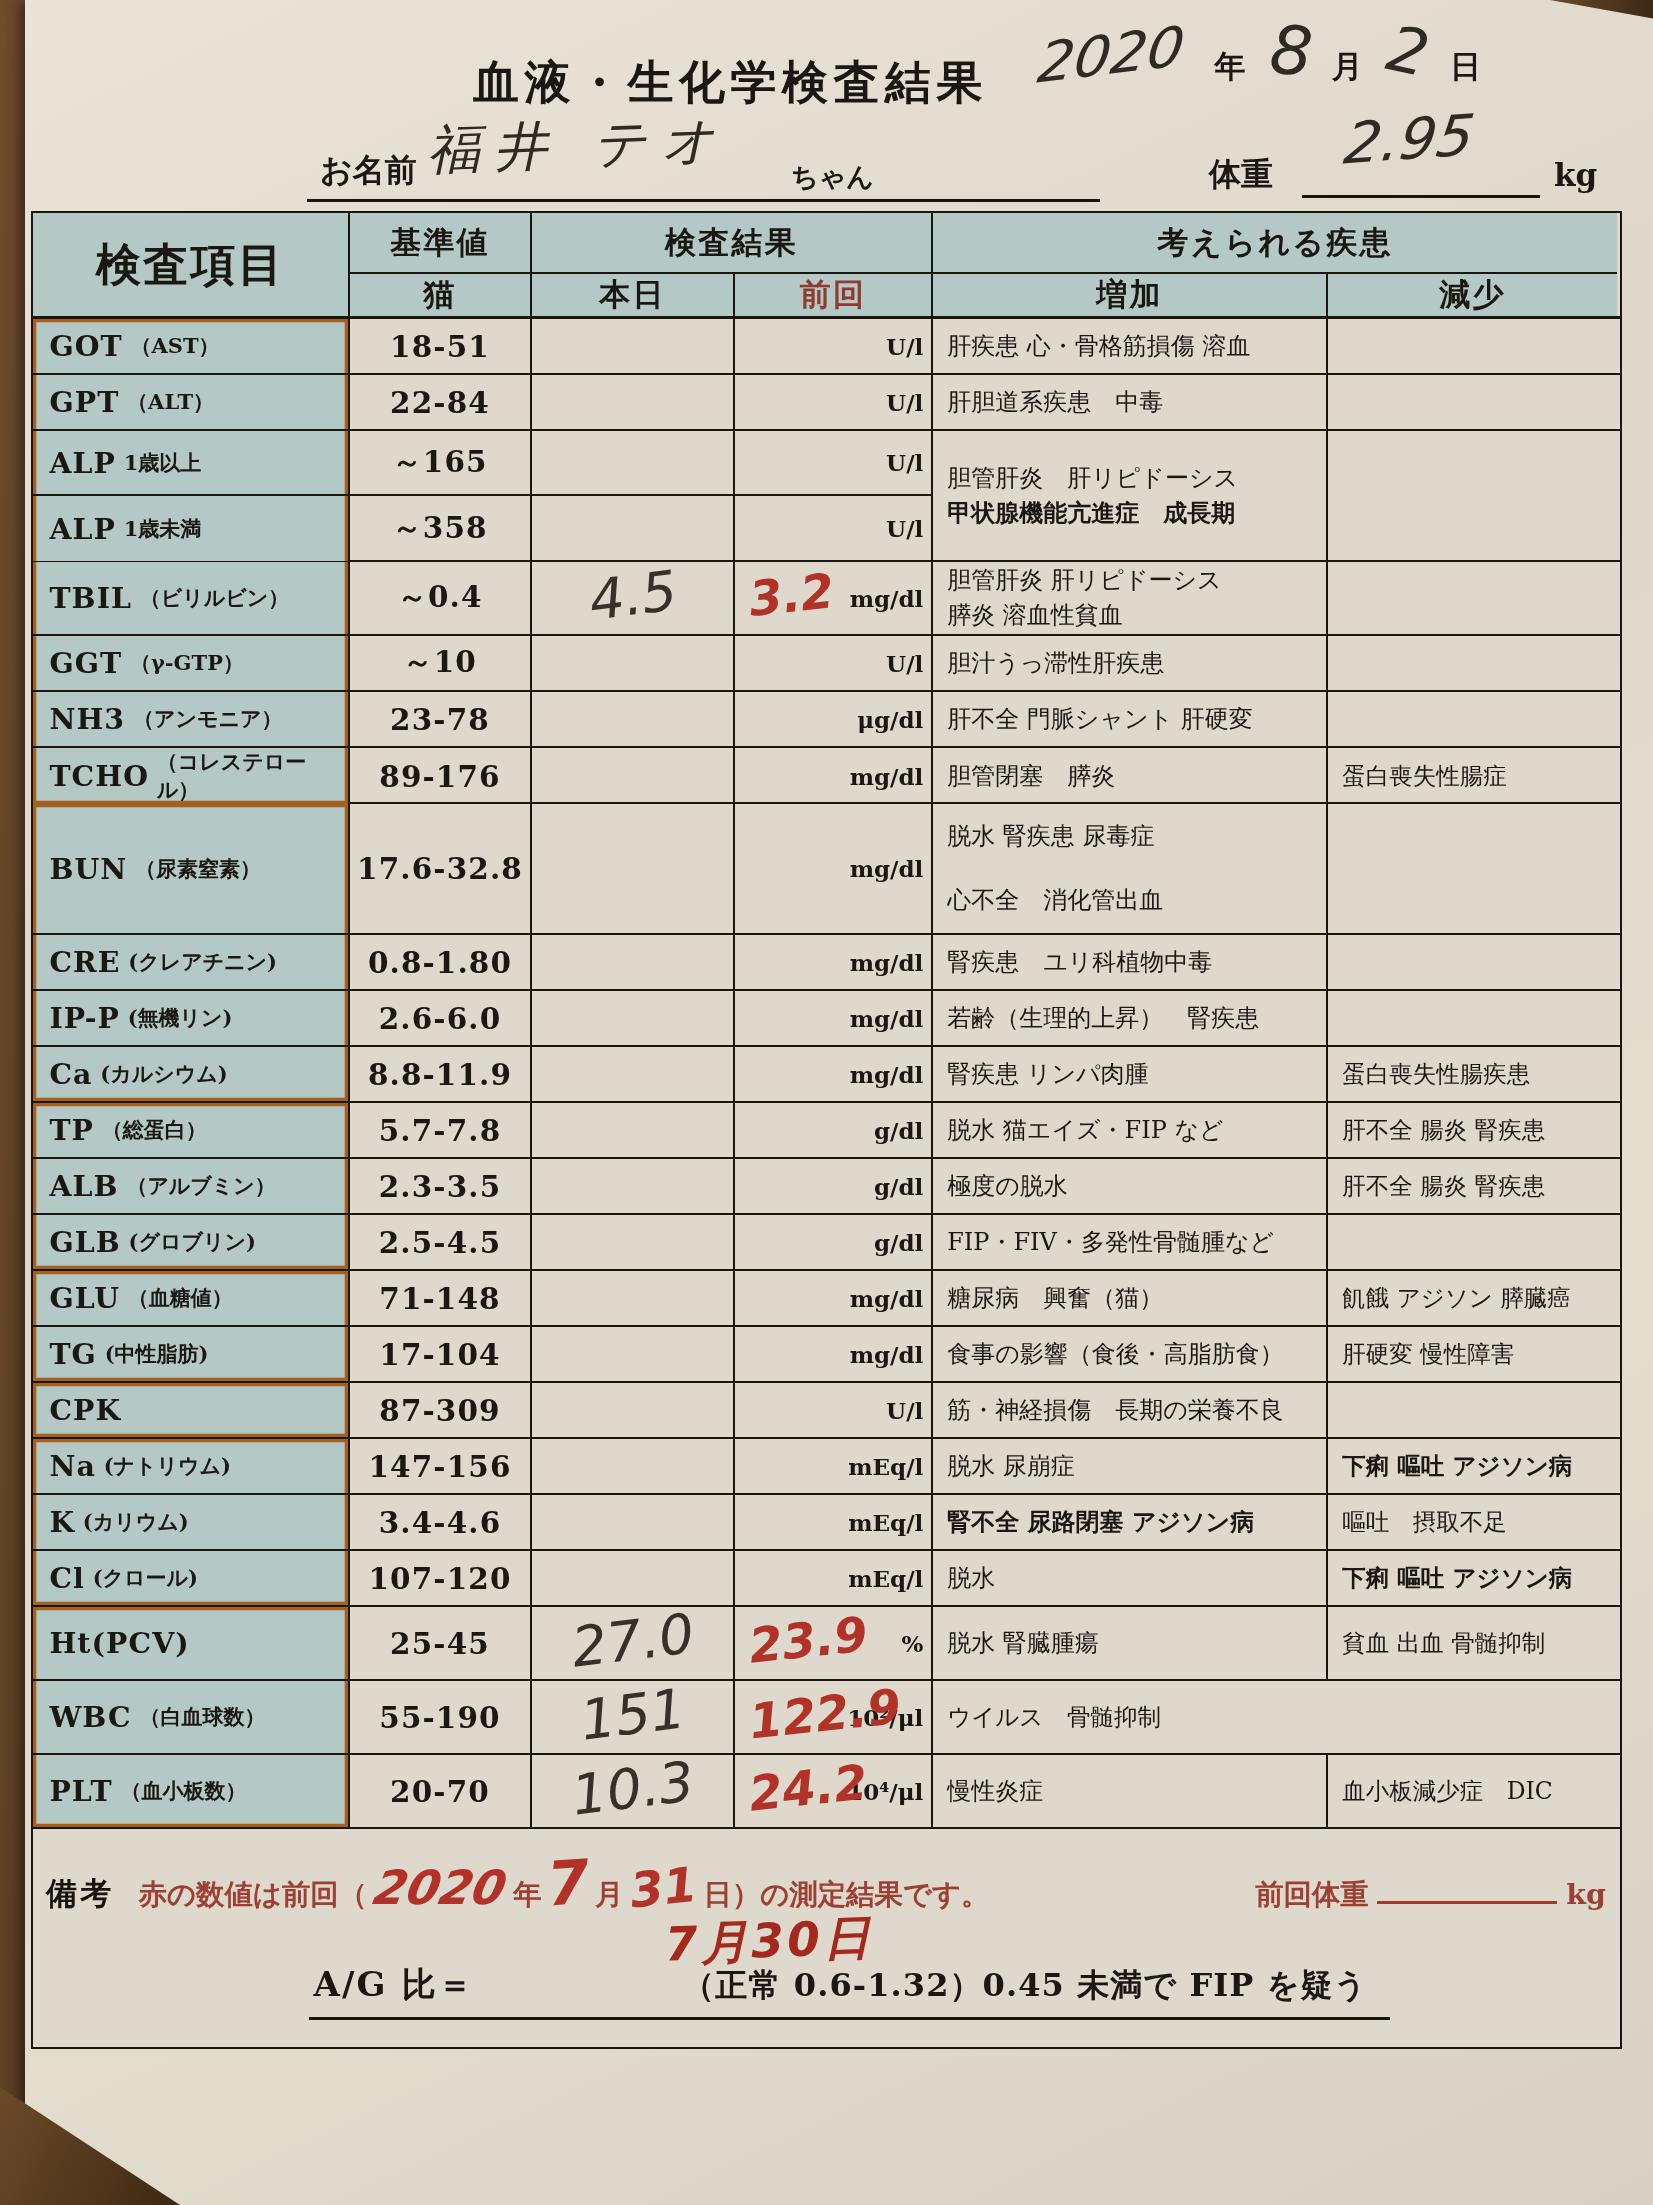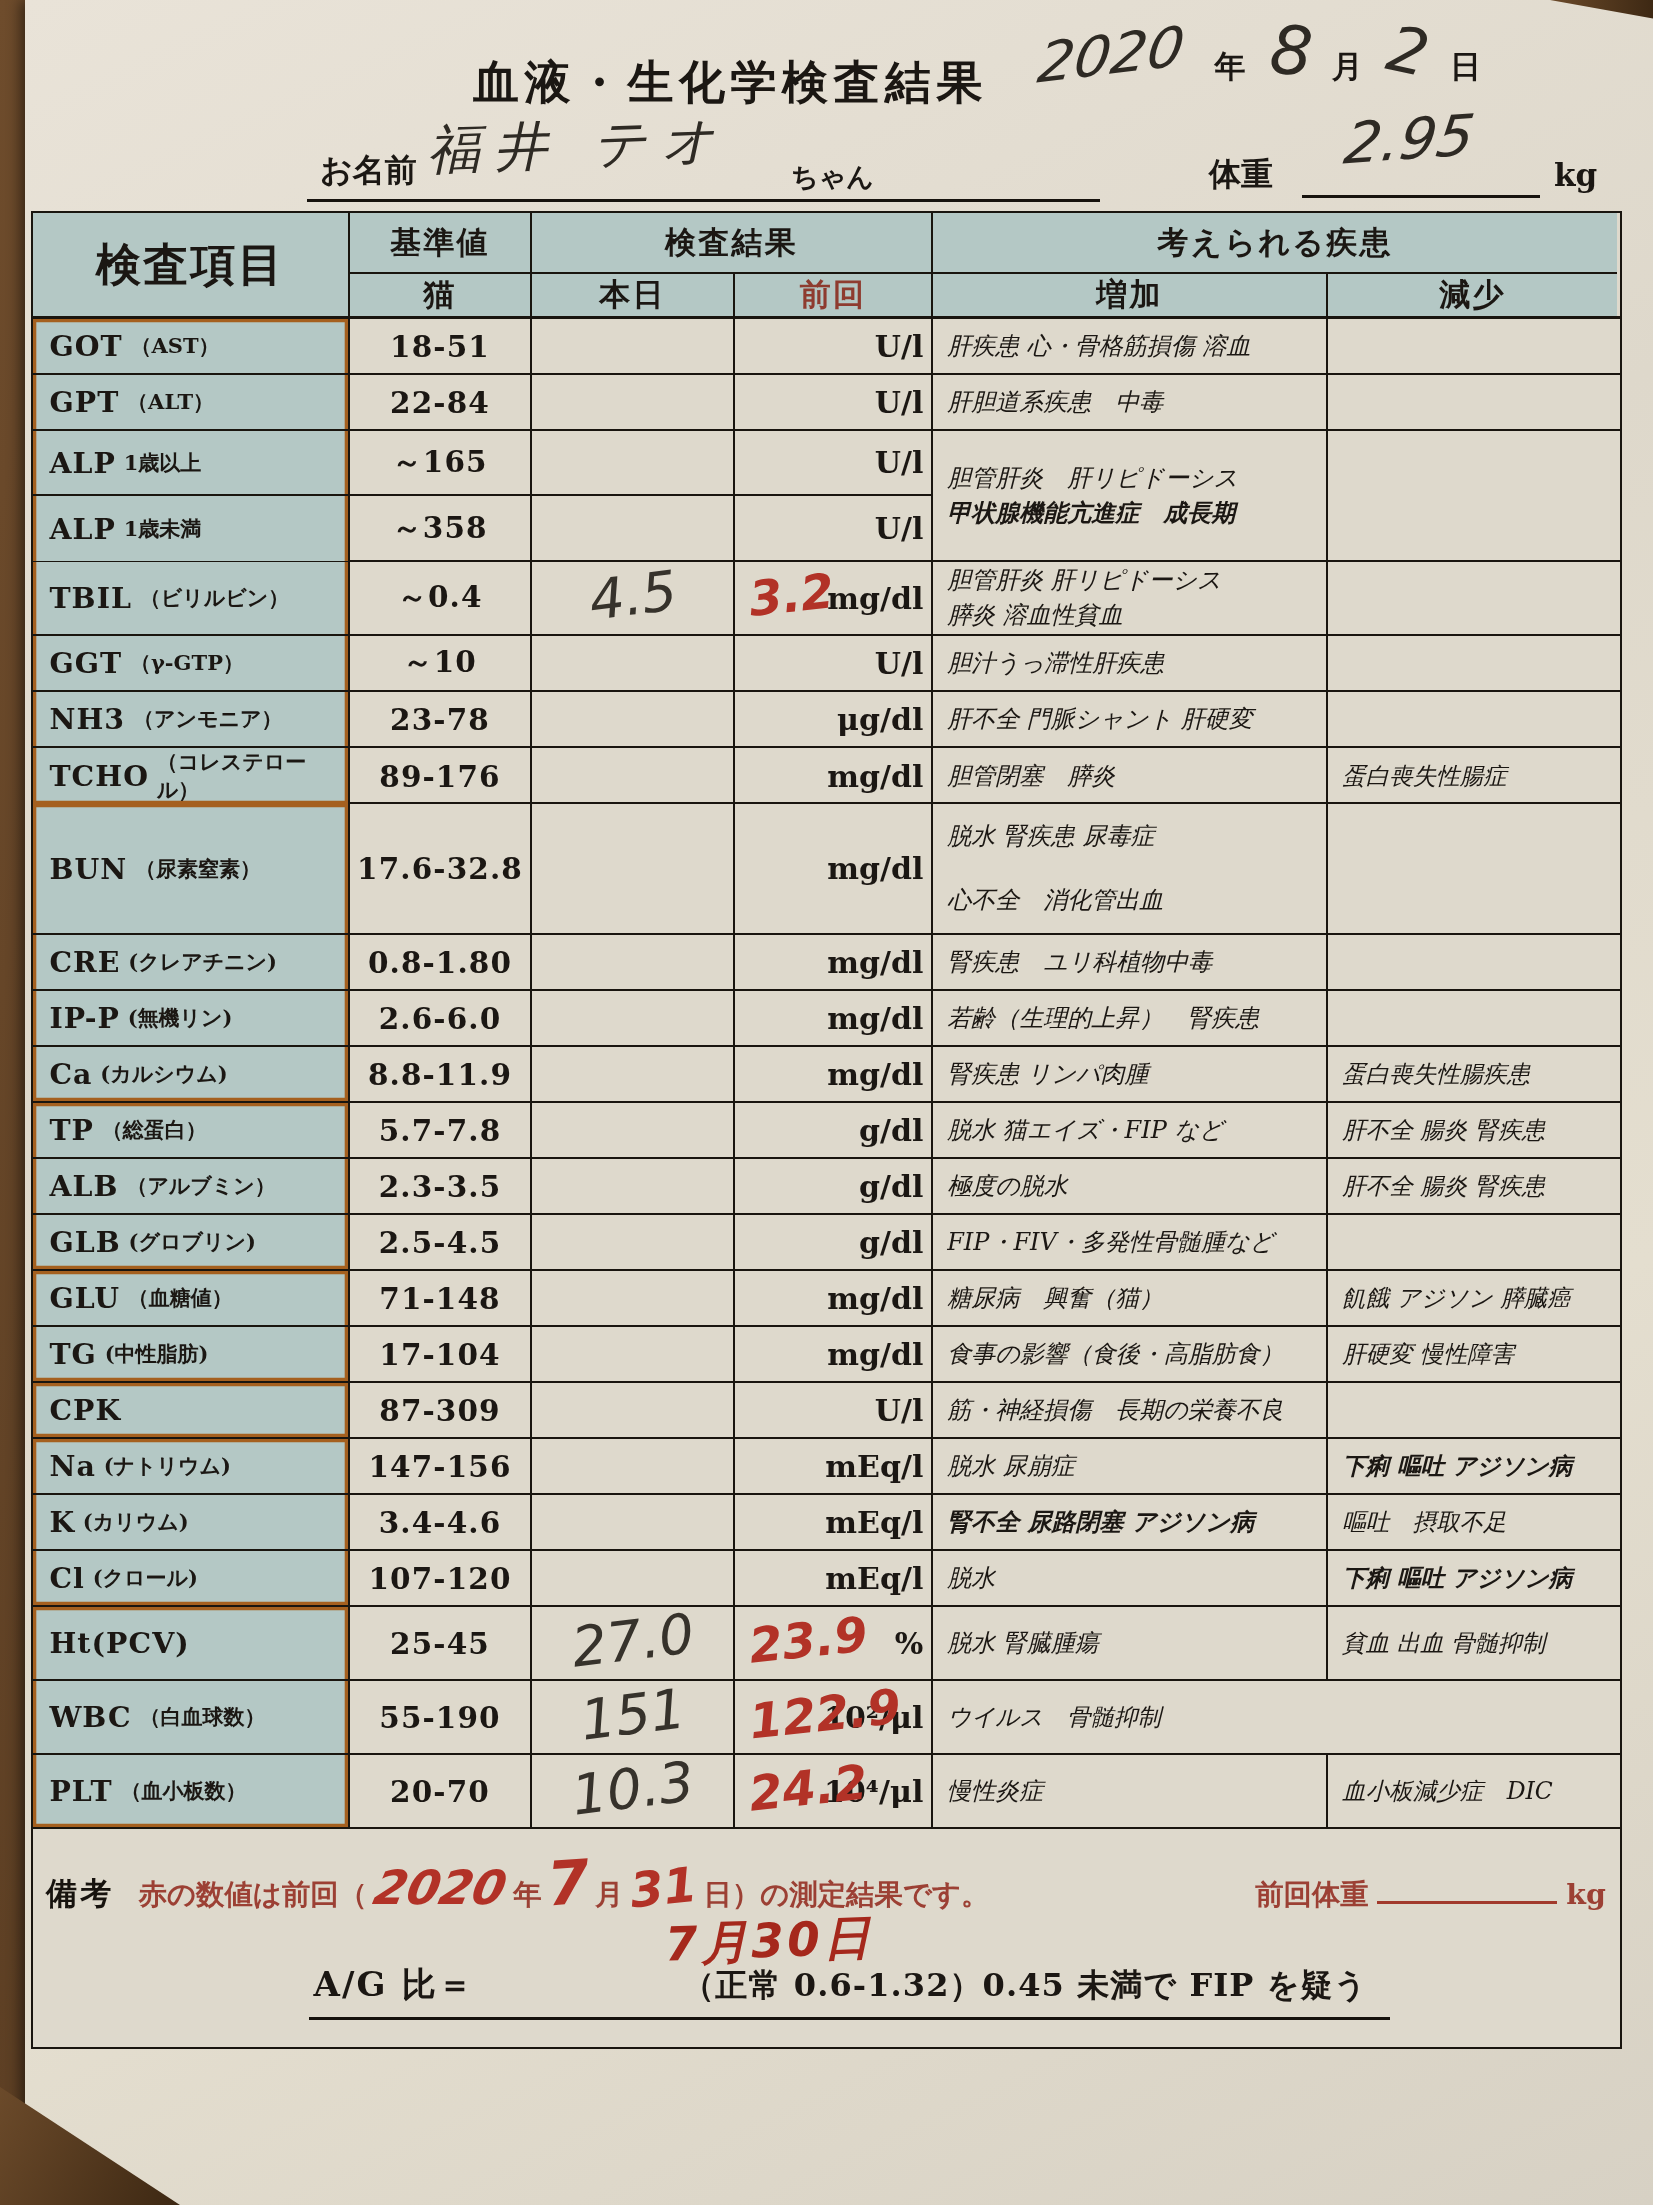--- a/index.html
+++ b/index.html
@@ -55,27 +55,27 @@
   .item{background:var(--blue);padding-left:16.4px;gap:7.7px;
     box-shadow:inset 3.3px 0 0 var(--orange),inset -3.3px 0 0 var(--orange);}
   .gstart .item{box-shadow:inset 3.3px 0 0 var(--orange),inset -3.3px 0 0 var(--orange),inset 0 3.3px 0 var(--orange);}
   .gend .item{box-shadow:inset 3.3px 0 0 var(--orange),inset -3.3px 0 0 var(--orange),inset 0 -3.3px 0 var(--orange);}
   .gstart.gend .item{box-shadow:inset 3.3px 0 0 var(--orange),inset -3.3px 0 0 var(--orange),inset 0 3.3px 0 var(--orange),inset 0 -3.3px 0 var(--orange);}
   .iname{font-size:28.4px;font-weight:700;letter-spacing:1.1px;}
   .isub{font-size:21px;font-weight:600;}
   .ref{justify-content:center;font-size:29.5px;font-weight:600;letter-spacing:1.1px;}
   .today{position:relative;}
   .prev{position:relative;justify-content:flex-end;padding-right:7.7px;}
-  .unit{font-size:30px;font-weight:600;text-align:center;}
+  .unit{font-size:23px;font-weight:600;text-align:center;}
   .hv{position:absolute;left:50%;top:50%;transform:translate(-50%,-54%) rotate(-7deg);
     font-size:55px;color:#36322b;white-space:nowrap;}
   .pv{position:absolute;left:14.2px;top:50%;transform:translateY(-56%) rotate(-6deg);
     font-size:48px;color:#b23227;font-weight:600;white-space:nowrap;}
   .inc,.dec{flex-direction:column;align-items:flex-start;justify-content:center;
-    padding-left:14.2px;padding-right:13px;font-size:24px;line-height:1.45;font-style:italic;}
+    padding-left:14.2px;padding-right:13px;font-size:24px;line-height:1.45;}
   .inc.spread{justify-content:space-around;align-items:flex-start;}
   .line{white-space:nowrap;}
   .line.b{font-weight:700;}
   .dec .line{font-size:23.5px;}
   
   .notes{position:relative;height:218px;border-top:2.7px solid var(--ink);background:#ded9cc;}
   .n1{position:absolute;left:13px;top:29.5px;right:14.2px;display:flex;align-items:baseline;
     color:#9c4034;font-size:28.4px;font-weight:600;white-space:nowrap;}
   .n1 .black{color:#17130e;font-weight:700;font-size:31px;margin-right:24px;letter-spacing:3.3px;}
   .hy{font-size:47px;color:#b23227;transform:skewX(-12deg);margin:0 7.7px;}

